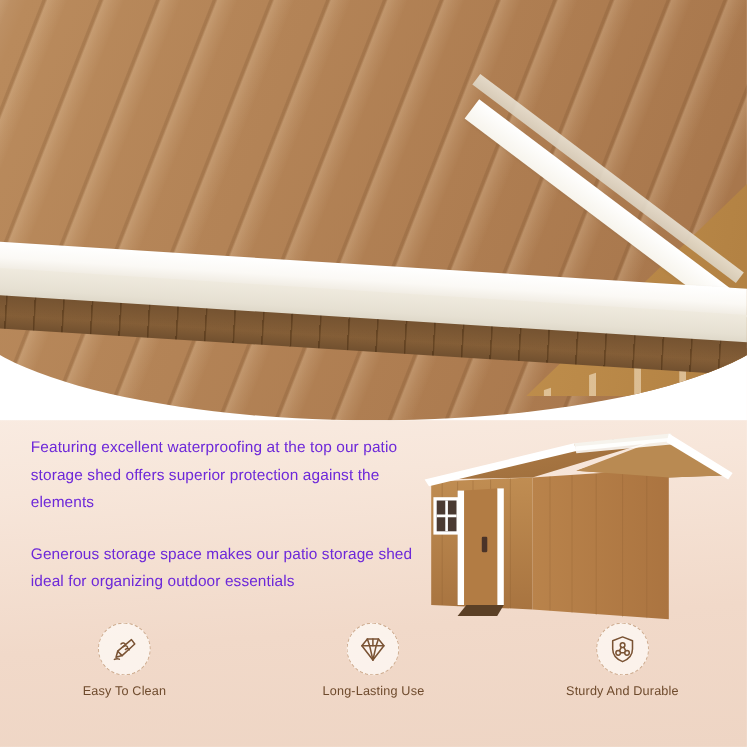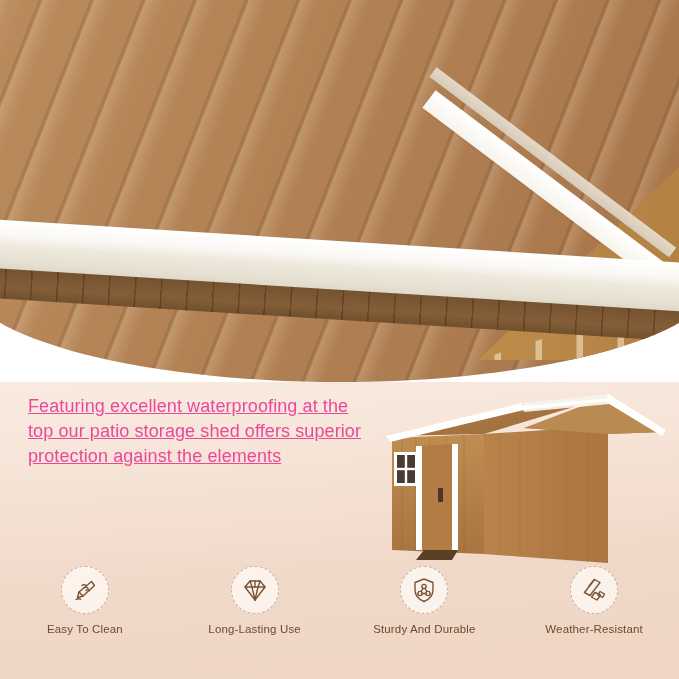--- a/index.html
+++ b/index.html
@@ -88,21 +88,21 @@
     position:absolute;right:-14px;top:96px;width:300px;height:12px;
     background:linear-gradient(180deg,#e9e2d4 0%,#dcd3c2 100%);
     transform:rotate(37deg);
     transform-origin:0% 50%;
     opacity:.9;
   }
 
   
   .copy{position:absolute;left:28px;top:394px;width:350px;}
   .copy p{
-    margin:0;color:#ec4899;font-size:18px;line-height:25px;letter-spacing:.1px;text-decoration:underline;
+    margin:0;color:#6d28d9;font-size:14px;line-height:25px;letter-spacing:.1px;
   }
   .copy p.second{margin-top:22px;}
 
   
   .product{position:absolute;left:372px;top:388px;width:298px;height:185px;}
   .shed{position:absolute;left:0;top:0;width:298px;height:185px;}
 
   
   .features{
     position:absolute;left:0;top:566px;width:679px;height:86px;
@@ -137,20 +137,21 @@
       <div class="gable-trim2"></div>
       <div class="gable-trim"></div>
       <div class="fascia"></div>
       <div class="soffit"></div>
       <div class="wallband"></div>
     </div>
   </div>
 
   <div class="copy">
     <p class="first">Featuring excellent waterproofing at the top our patio storage shed offers superior protection against the elements</p>
+    <p class="second">Generous storage space makes our patio storage shed ideal for organizing outdoor essentials</p>
   </div>
 
   <div class="product">
     <svg class="shed" viewBox="0 0 298 185" xmlns="http://www.w3.org/2000/svg">
       <defs>
         <linearGradient id="gRoofL" x1="0" y1="0" x2="1" y2="1">
           <stop offset="0" stop-color="#b07c46"></stop>
             <stop offset="1" stop-color="#9b6c3b"></stop>
         </linearGradient>
         <linearGradient id="gRoofR" x1="0" y1="0" x2="1" y2="0">
@@ -259,28 +260,16 @@
           <circle cx="10" cy="17.5" r="2.1"></circle>
           <circle cx="18" cy="17.5" r="2.1"></circle>
           <path d="M12.9 12.4 L11.1 15.6"></path>
           <path d="M15.1 12.4 L16.9 15.6"></path>
           <path d="M12.1 17.5 L15.9 17.5"></path>
         </svg>
       </div>
       <div class="flabel">Sturdy And Durable</div>
     </div>
 
-    <div class="feature">
-      <div class="ficon">
-        <svg width="28" height="28" viewBox="0 0 28 28" fill="none" stroke="#7a5334" stroke-width="1.4" stroke-linecap="round" stroke-linejoin="round">
-          <path d="M14.5 3.5 L20 6.5 L10 19.5 L4.5 16.5 Z"></path>
-          <path d="M10 19.5 L4.5 16.5"></path>
-          <path d="M11.5 21 L17 24 L20.5 19 L15 16.5 Z"></path>
-          <path d="M18 19 L22.5 21.5 L24.5 18 L20 15.5 Z"></path>
-          <path d="M14.5 3.5 L9 10"></path>
-        </svg>
-      </div>
-      <div class="flabel">Weather-Resistant</div>
-    </div>
 
   </div>
 
 </div>
 
 </body></html>

